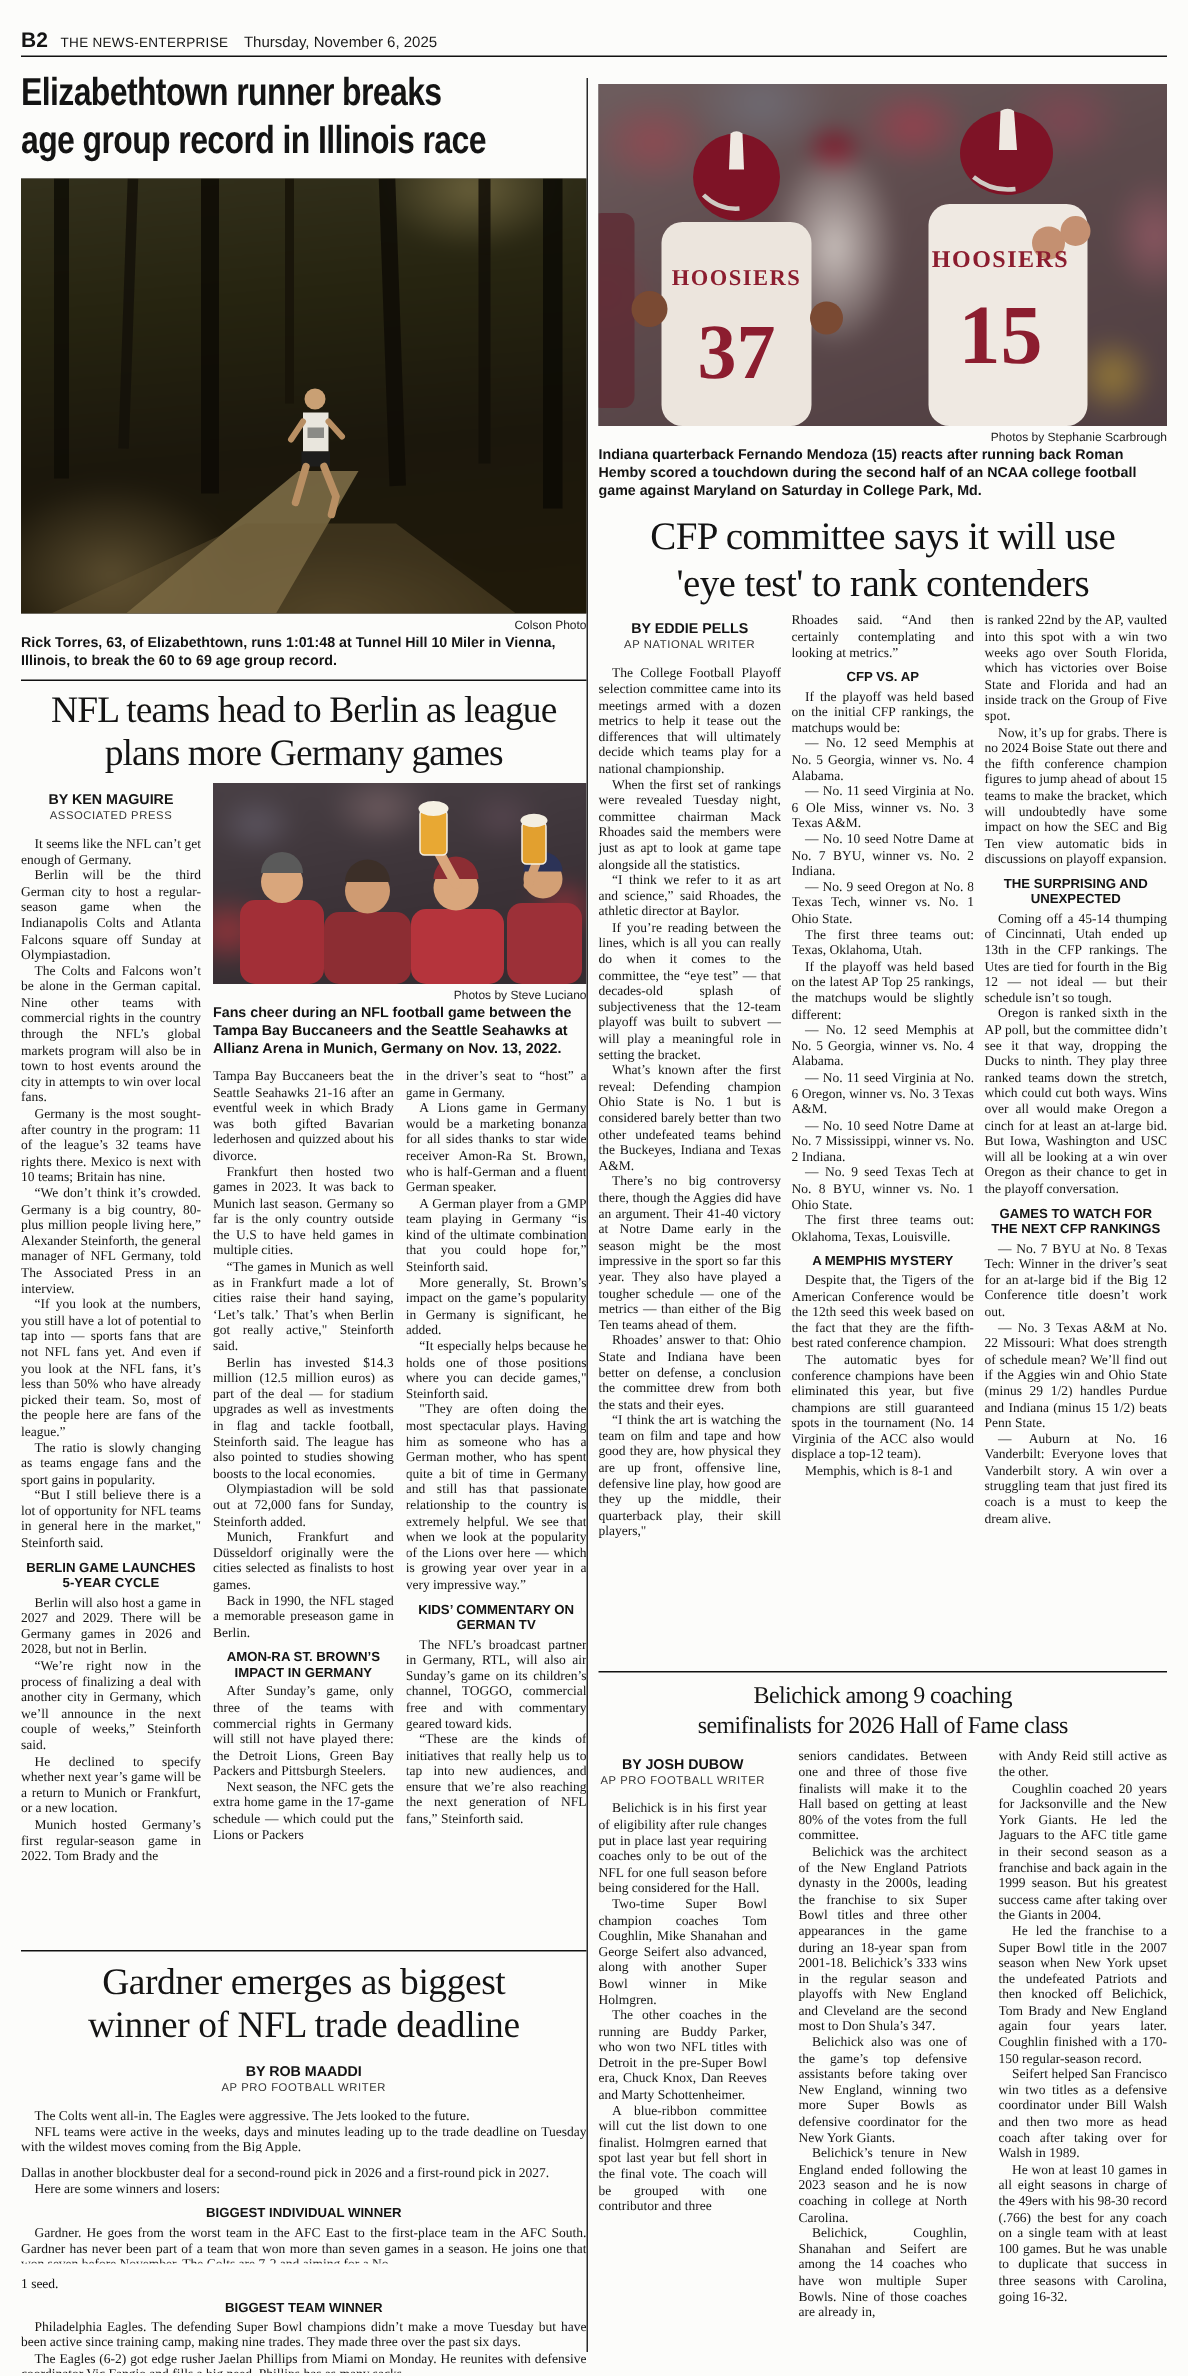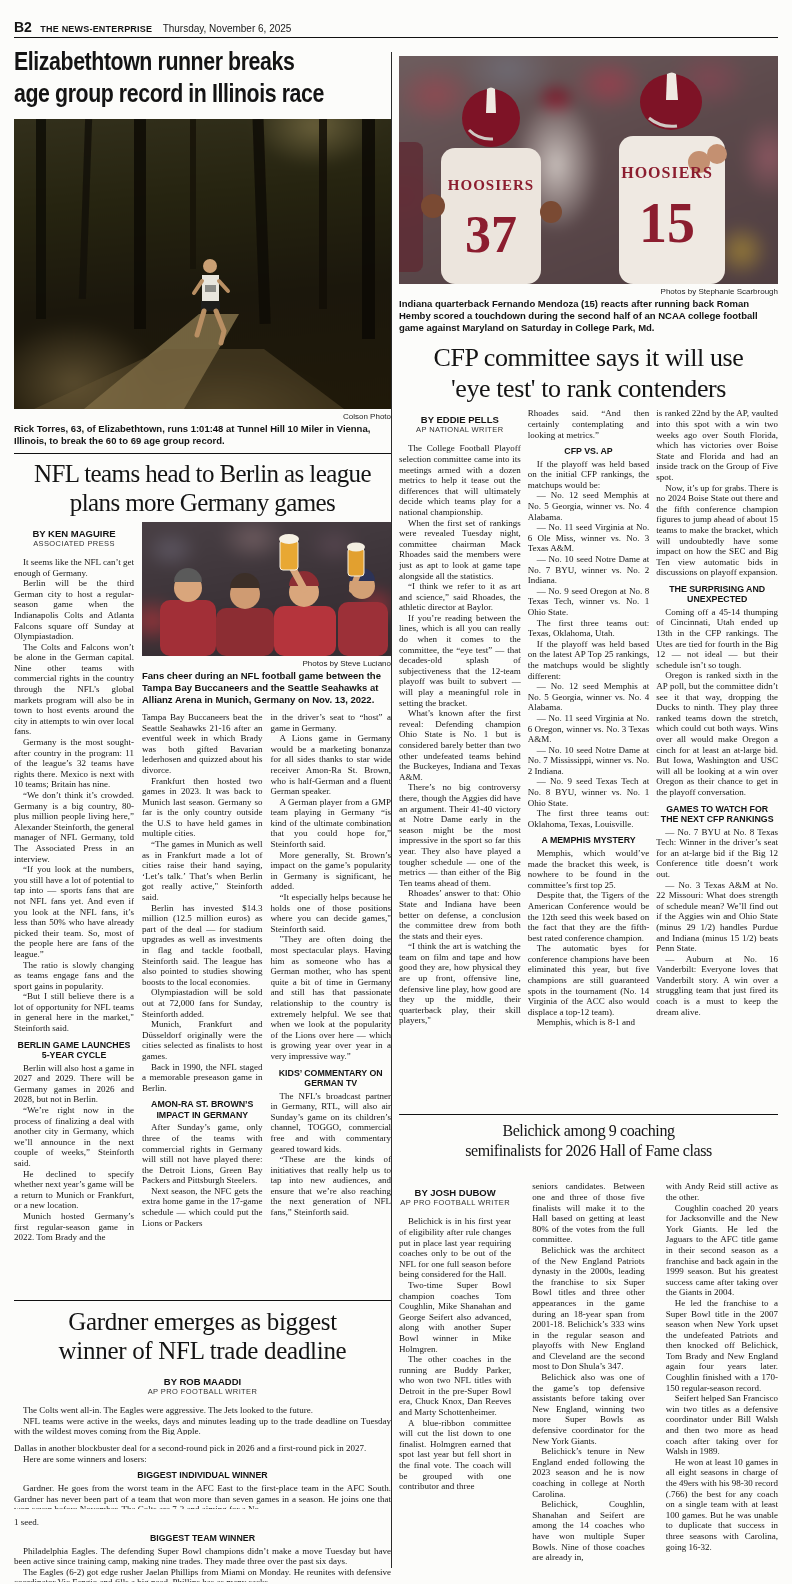--- a/index.html
+++ b/index.html
@@ -1,21 +1,21 @@
 <!DOCTYPE html>
 <html lang="en"><head>
 <meta charset="utf-8">
 <style>
   html,body{margin:0;padding:0;background:#e8e8e8;}
   .page{position:relative;width:792px;height:1584px;background:#fcfcfa;overflow:hidden;
         font-family:"Liberation Serif",serif;color:#141414;}
   
   .masthead{position:absolute;left:14px;top:18px;width:764px;font-family:"Liberation Sans",sans-serif;}
   .mh-page{font-weight:bold;font-size:14px;}
-  .mh-paper{font-weight:bold;font-size:9px;letter-spacing:.2px;margin-left:4px;margin-top:16px;}
+  .mh-paper{font-weight:normal;font-size:9px;letter-spacing:.2px;margin-left:4px;margin-top:16px;}
   .mh-date{font-size:10px;margin-left:6px;color:#1a1a1a;}
   .masthead-rule{position:absolute;left:14px;top:37px;width:764px;border-top:1.6px solid #111;}
   .v-divider{position:absolute;left:391px;top:52px;width:1px;height:1516px;background:#2a2a2a;}
   
   .left-half{position:absolute;left:14px;top:44px;width:377px;}
   .right-half{position:absolute;left:399px;top:56px;width:379px;}
   
   .top-headline{font-family:"Liberation Sans",sans-serif;font-weight:bold;font-size:26px;line-height:1.22;
     letter-spacing:-.5px;margin:2px 0 10px;white-space:pre-line;width:460px;transform:scaleX(.82);transform-origin:left top;}
   .serif-headline{font-weight:normal;text-align:center;white-space:pre-line;margin:6px 0 4px;}
@@ -67,21 +67,21 @@
   .subhead{font-family:"Liberation Sans",sans-serif;font-weight:bold;font-size:8.8px;line-height:10.5px;
     text-align:center;margin:6px 3px 2px;}
   .see-line{font-family:"Liberation Sans",sans-serif;font-weight:bold;font-size:9px;text-align:right;margin:7px 0 0;}
   
   .nfl-body{display:flex;gap:8px;height:772px;overflow:hidden;margin-top:2px;}
   .nfl-col1{width:120px;flex:0 0 120px;}
   .nfl-right{width:249px;flex:0 0 249px;}
   .nfl-sub-cols{height:584px;margin-top:2px;}
   .gardner-cols{height:212px;margin-top:2px;flex-direction:column;}
   .cfp-cols{gap:7px;height:700px;margin-top:2px;}
-  .belichick-cols{gap:21px;height:398px;margin-top:20px;}
+  .belichick-cols{gap:21px;height:398px;margin-top:4px;}
 </style>
 </head>
 <body>
 
 <div class="page">
 
   <header class="masthead">
     <span class="mh-page">B2</span>
     <span class="mh-paper">THE NEWS-ENTERPRISE</span>
     <span class="mh-date">Thursday, November 6, 2025</span>
@@ -296,21 +296,20 @@
           <p class="para">— No. 10 seed Notre Dame at No. 7 BYU, winner vs. No. 2 Indiana.</p>
           <p class="para">— No. 9 seed Oregon at No. 8 Texas Tech, winner vs. No. 1 Ohio State.</p>
           <p class="para">The first three teams out: Texas, Oklahoma, Utah.</p>
           <p class="para">If the playoff was held based on the latest AP Top 25 rankings, the matchups would be slightly different:</p>
           <p class="para">— No. 12 seed Memphis at No. 5 Georgia, winner vs. No. 4 Alabama.</p>
           <p class="para">— No. 11 seed Virginia at No. 6 Oregon, winner vs. No. 3 Texas A&amp;M.</p>
           <p class="para">— No. 10 seed Notre Dame at No. 7 Mississippi, winner vs. No. 2 Indiana.</p>
           <p class="para">— No. 9 seed Texas Tech at No. 8 BYU, winner vs. No. 1 Ohio State.</p>
           <p class="para">The first three teams out: Oklahoma, Texas, Louisville.</p>
           <div class="subhead">A MEMPHIS MYSTERY</div>
-          <p class="para">Memphis, which would’ve made the bracket this week, is nowhere to be found in the committee’s first top 25.</p>
           <p class="para">Despite that, the Tigers of the American Conference would be the 12th seed this week based on the fact that they are the fifth-best rated conference champion.</p>
           <p class="para">The automatic byes for conference champions have been eliminated this year, but five champions are still guaranteed spots in the tournament (No. 14 Virginia of the ACC also would displace a top-12 team).</p>
           <p class="para">Memphis, which is 8-1 and</p>
         </div>
       <div class="col">
           <p class="para cont">is ranked 22nd by the AP, vaulted into this spot with a win two weeks ago over South Florida, which has victories over Boise State and Florida and had an inside track on the Group of Five spot.</p>
           <p class="para">Now, it’s up for grabs. There is no 2024 Boise State out there and the fifth conference champion figures to jump ahead of about 15 teams to make the bracket, which will undoubtedly have some impact on how the SEC and Big Ten view automatic bids in discussions on playoff expansion.</p>
           <div class="subhead">THE SURPRISING AND UNEXPECTED</div>
           <p class="para">Coming off a 45-14 thumping of Cincinnati, Utah ended up 13th in the CFP rankings. The Utes are tied for fourth in the Big 12 — not ideal — but their schedule isn’t so tough.</p>
           <p class="para">Oregon is ranked sixth in the AP poll, but the committee didn’t see it that way, dropping the Ducks to ninth. They play three ranked teams down the stretch, which could cut both ways. Wins over all would make Oregon a cinch for at least an at-large bid. But Iowa, Washington and USC will all be looking at a win over Oregon as their chance to get in the playoff conversation.</p>

